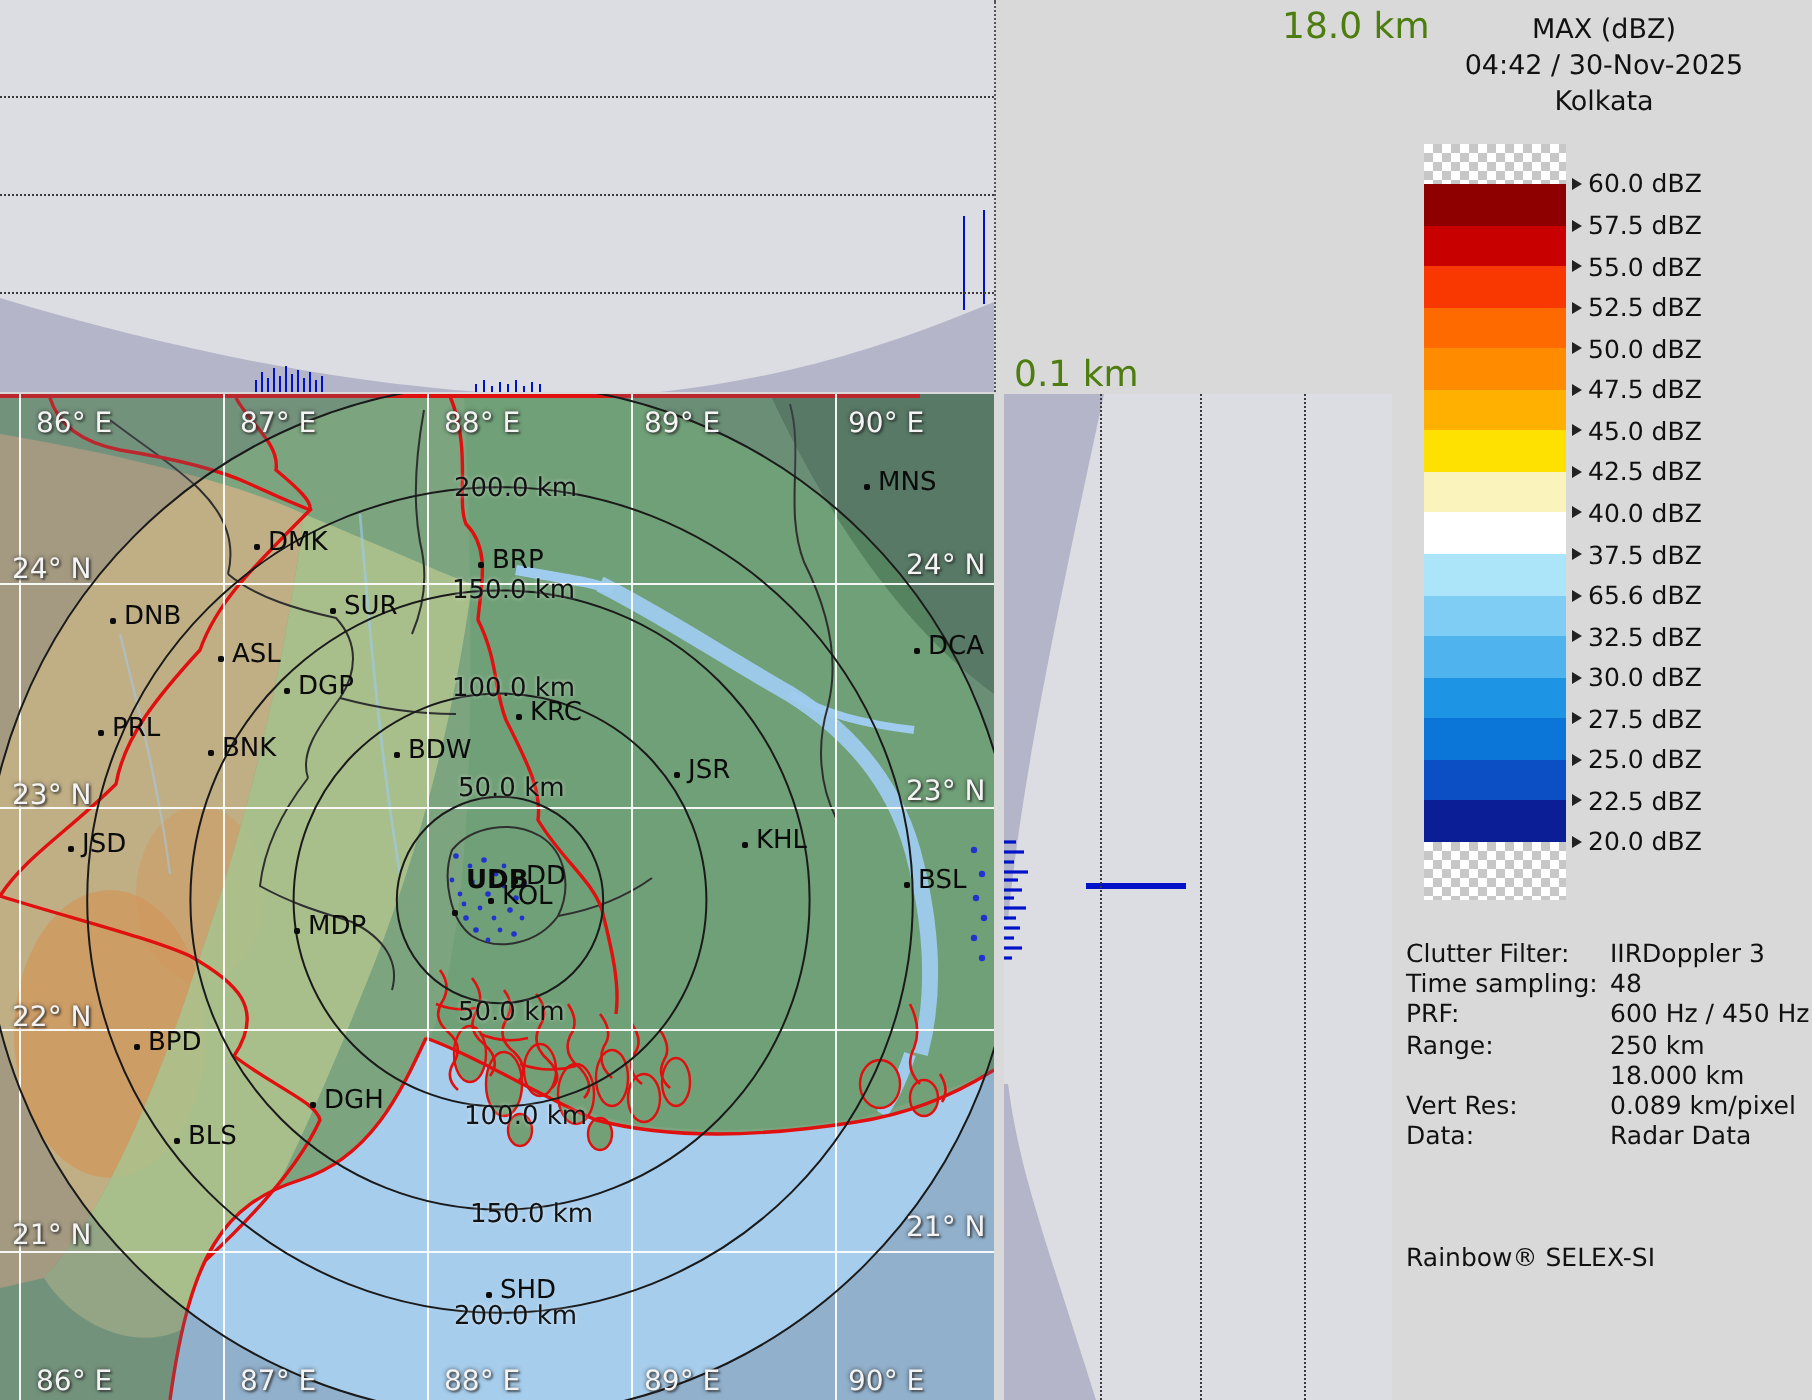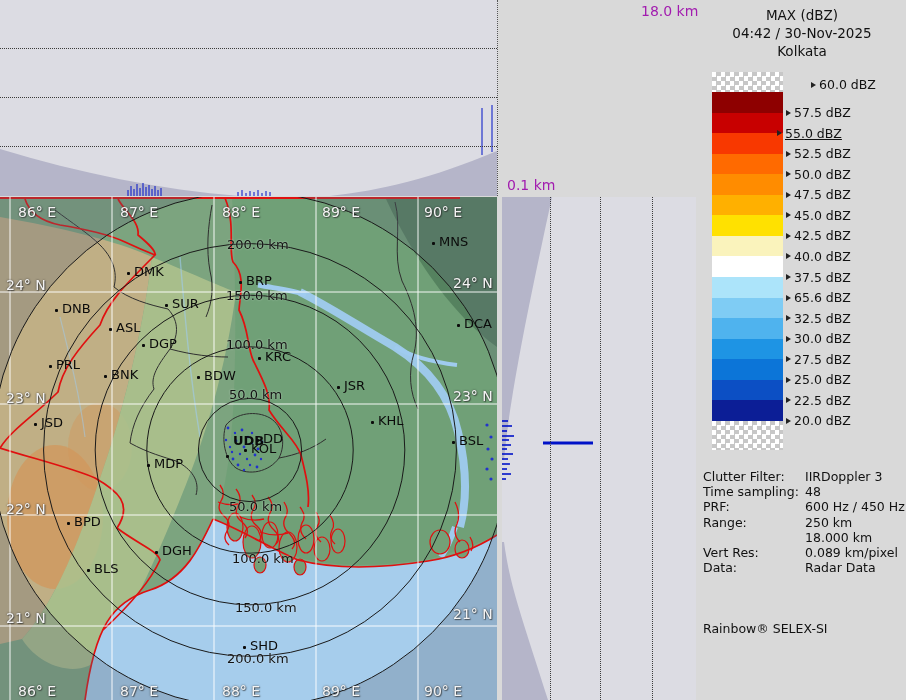--- a/index.html
+++ b/index.html
@@ -4,21 +4,21 @@
 <style>
   html,body{margin:0;padding:0;background:#d6d6d6;}
   #stage{position:relative;width:906px;height:700px;overflow:hidden;
          font-family:"DejaVu Sans","Liberation Sans",sans-serif;background:#d9d9d9;}
   
   .xpanel{position:absolute;background:#dcdce3;}
   #top-panel{left:0;top:0;width:497px;height:196px;border-right:1px dotted #555;}
   #right-panel{left:502px;top:197px;width:194px;height:503px;}
   .hgrid{position:absolute;left:0;width:100%;border-top:1px dotted #3a3a3a;height:0;}
   .vgrid{position:absolute;top:0;height:100%;border-left:1px dotted #3a3a3a;width:0;}
-  .axis-label{position:absolute;font-size:14px;color:#a21caf;white-space:nowrap;}
+  .axis-label{position:absolute;font-size:18px;color:#4d7c0f;white-space:nowrap;}
   
   #map{position:absolute;left:0;top:197px;width:497px;height:503px;background:#7ca47f;}
   #map svg{position:absolute;left:0;top:0;}
   .mlab{position:absolute;font-size:14px;color:#f4f4f4;white-space:nowrap;
         text-shadow:0 0 2px rgba(40,40,40,.8),1px 1px 1px rgba(40,40,40,.6);}
   .rlab{position:absolute;font-size:13px;color:#121212;white-space:nowrap;
         text-shadow:0 0 2px rgba(255,255,255,.55);}
   .clab{position:absolute;font-size:13px;color:#0b0b0b;white-space:nowrap;}
   .cdot{position:absolute;width:3px;height:3px;background:#0b0b0b;border-radius:1px;}
   
@@ -315,29 +315,29 @@
         <div class="cbar-cell" style="top: 277.04px; height: 20.56px; background: rgb(172, 228, 250);"></div>
         <div class="cbar-cell" style="top: 297.6px; height: 20.56px; background: rgb(127, 204, 244);"></div>
         <div class="cbar-cell" style="top: 318.16px; height: 20.56px; background: rgb(79, 179, 238);"></div>
         <div class="cbar-cell" style="top: 338.72px; height: 20.56px; background: rgb(30, 148, 228);"></div>
         <div class="cbar-cell" style="top: 359.28px; height: 20.56px; background: rgb(12, 117, 216);"></div>
         <div class="cbar-cell" style="top: 379.84px; height: 20.56px; background: rgb(12, 79, 196);"></div>
         <div class="cbar-cell" style="top: 400.4px; height: 20.56px; background: rgb(12, 30, 150);"></div>
       </div>
     <div class="cbar-cell checker" style="top:421px;height:29px"></div>
     <div id="scale-labels">
-        <div class="scale-row" style="left: 88px; top: 77px; margin-left: 25px;">
+        <div class="scale-row" style="left: 88px; top: 84px;">
           <div class="tri"></div>
           <div>60.0 dBZ</div>
         </div>
         <div class="scale-row" style="left: 88px; top: 105.06px;">
           <div class="tri"></div>
           <div>57.5 dBZ</div>
         </div>
-        <div class="scale-row" style="left: 79px; top: 125.62px; text-decoration: underline;">
+        <div class="scale-row" style="left: 88px; top: 125.62px;">
           <div class="tri"></div>
           <div>55.0 dBZ</div>
         </div>
         <div class="scale-row" style="left: 88px; top: 146.18px;">
           <div class="tri"></div>
           <div>52.5 dBZ</div>
         </div>
         <div class="scale-row" style="left: 88px; top: 166.74px;">
           <div class="tri"></div>
           <div>50.0 dBZ</div>

